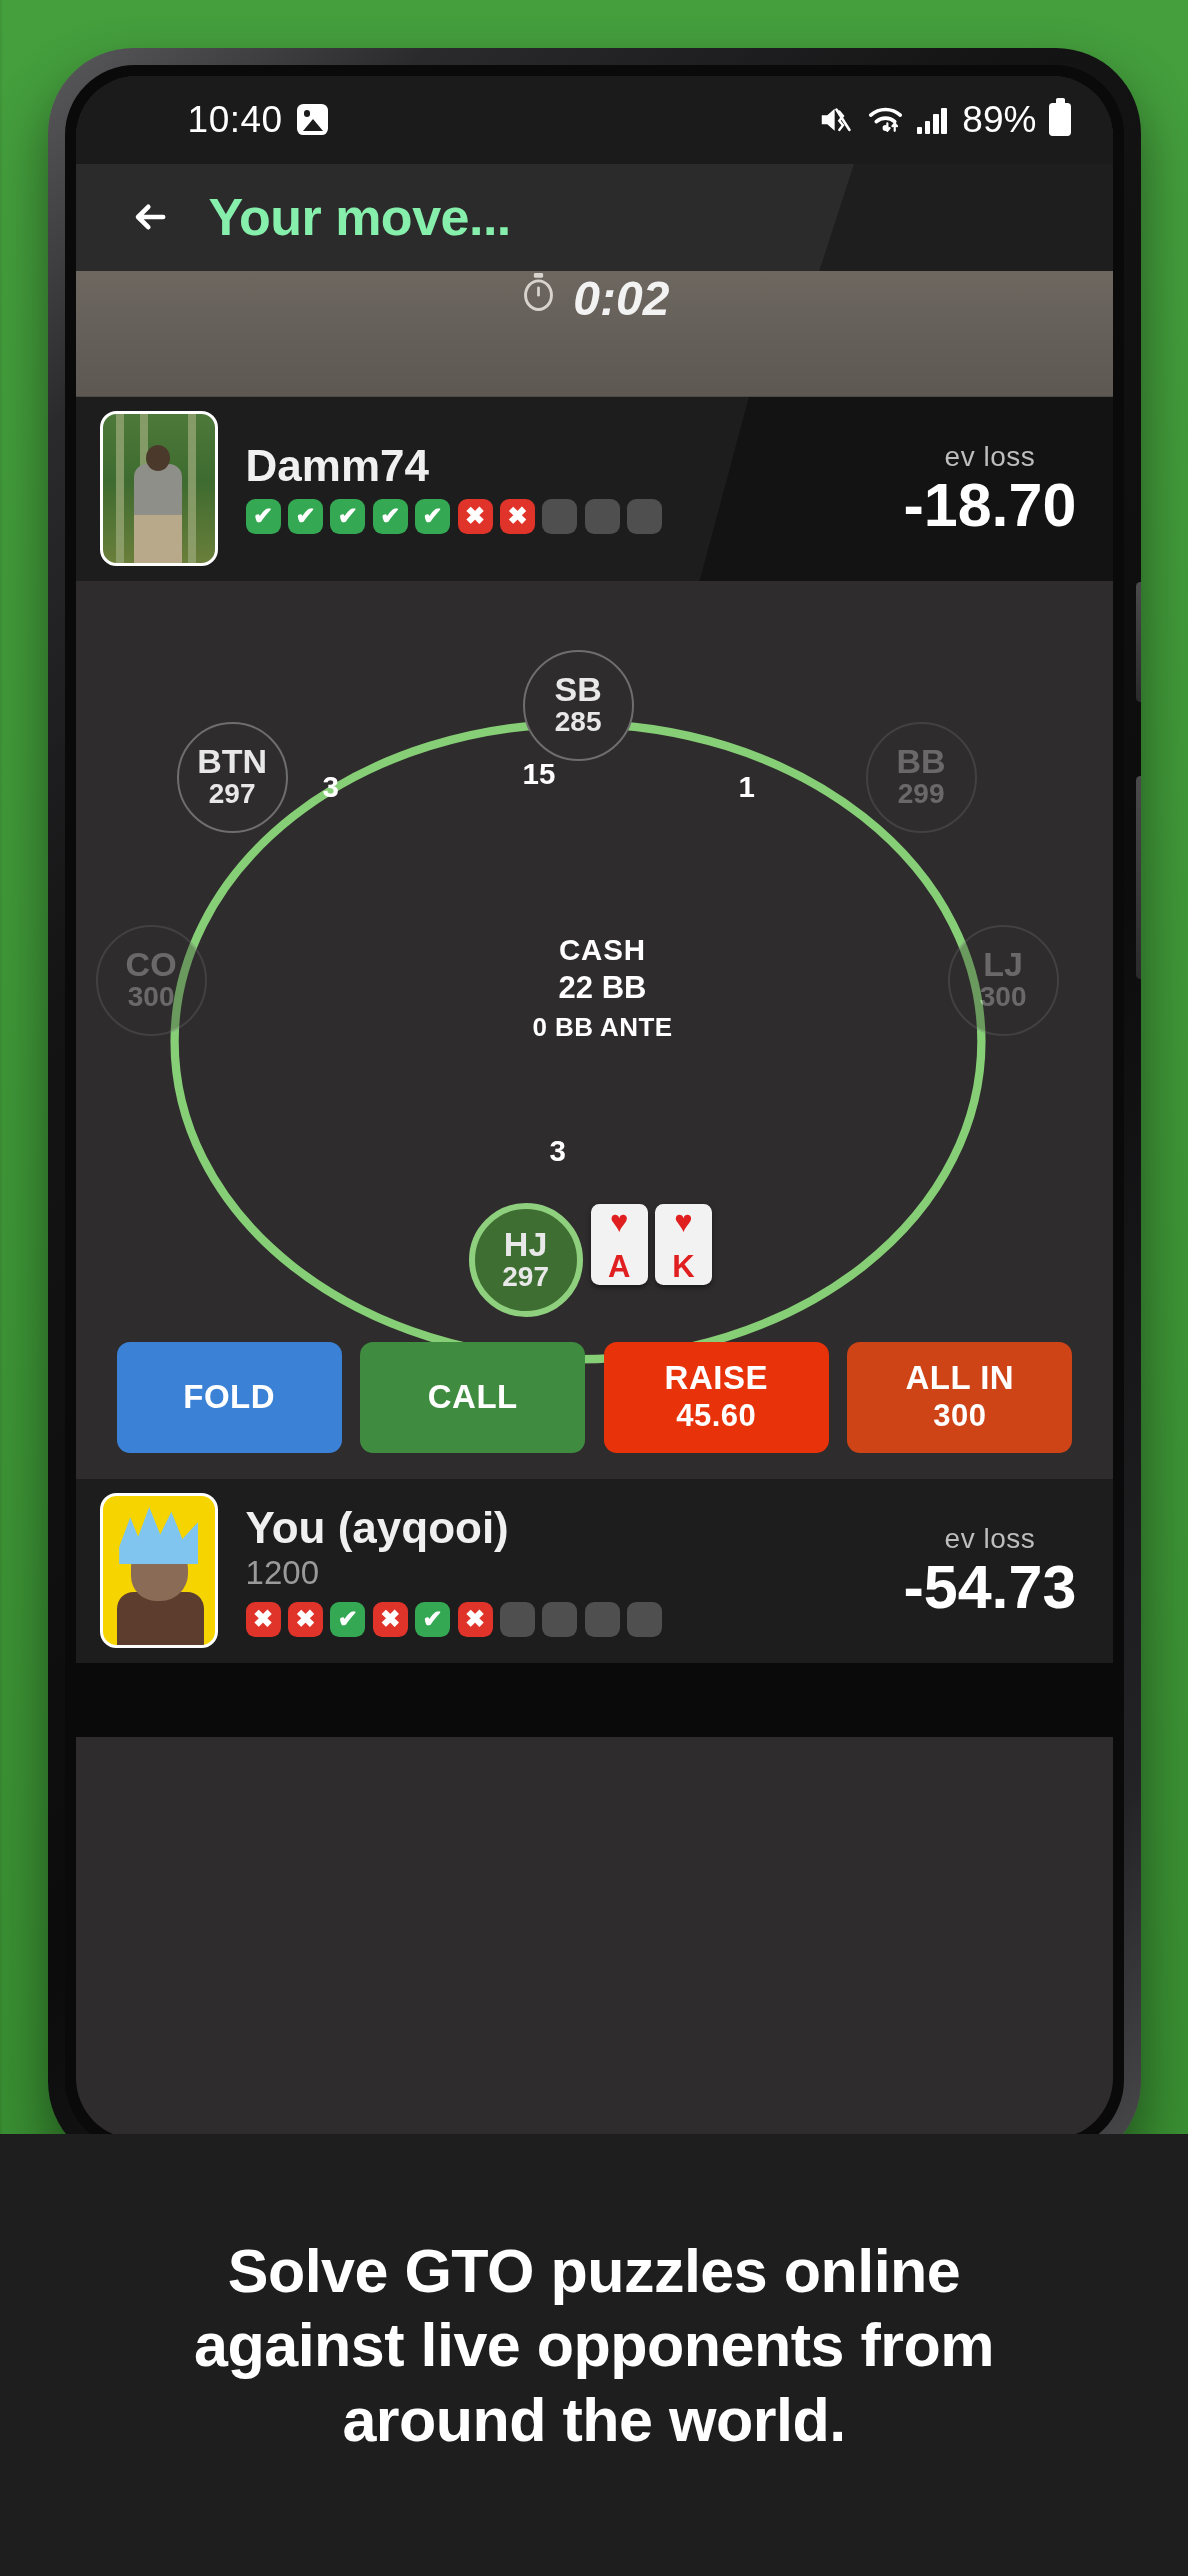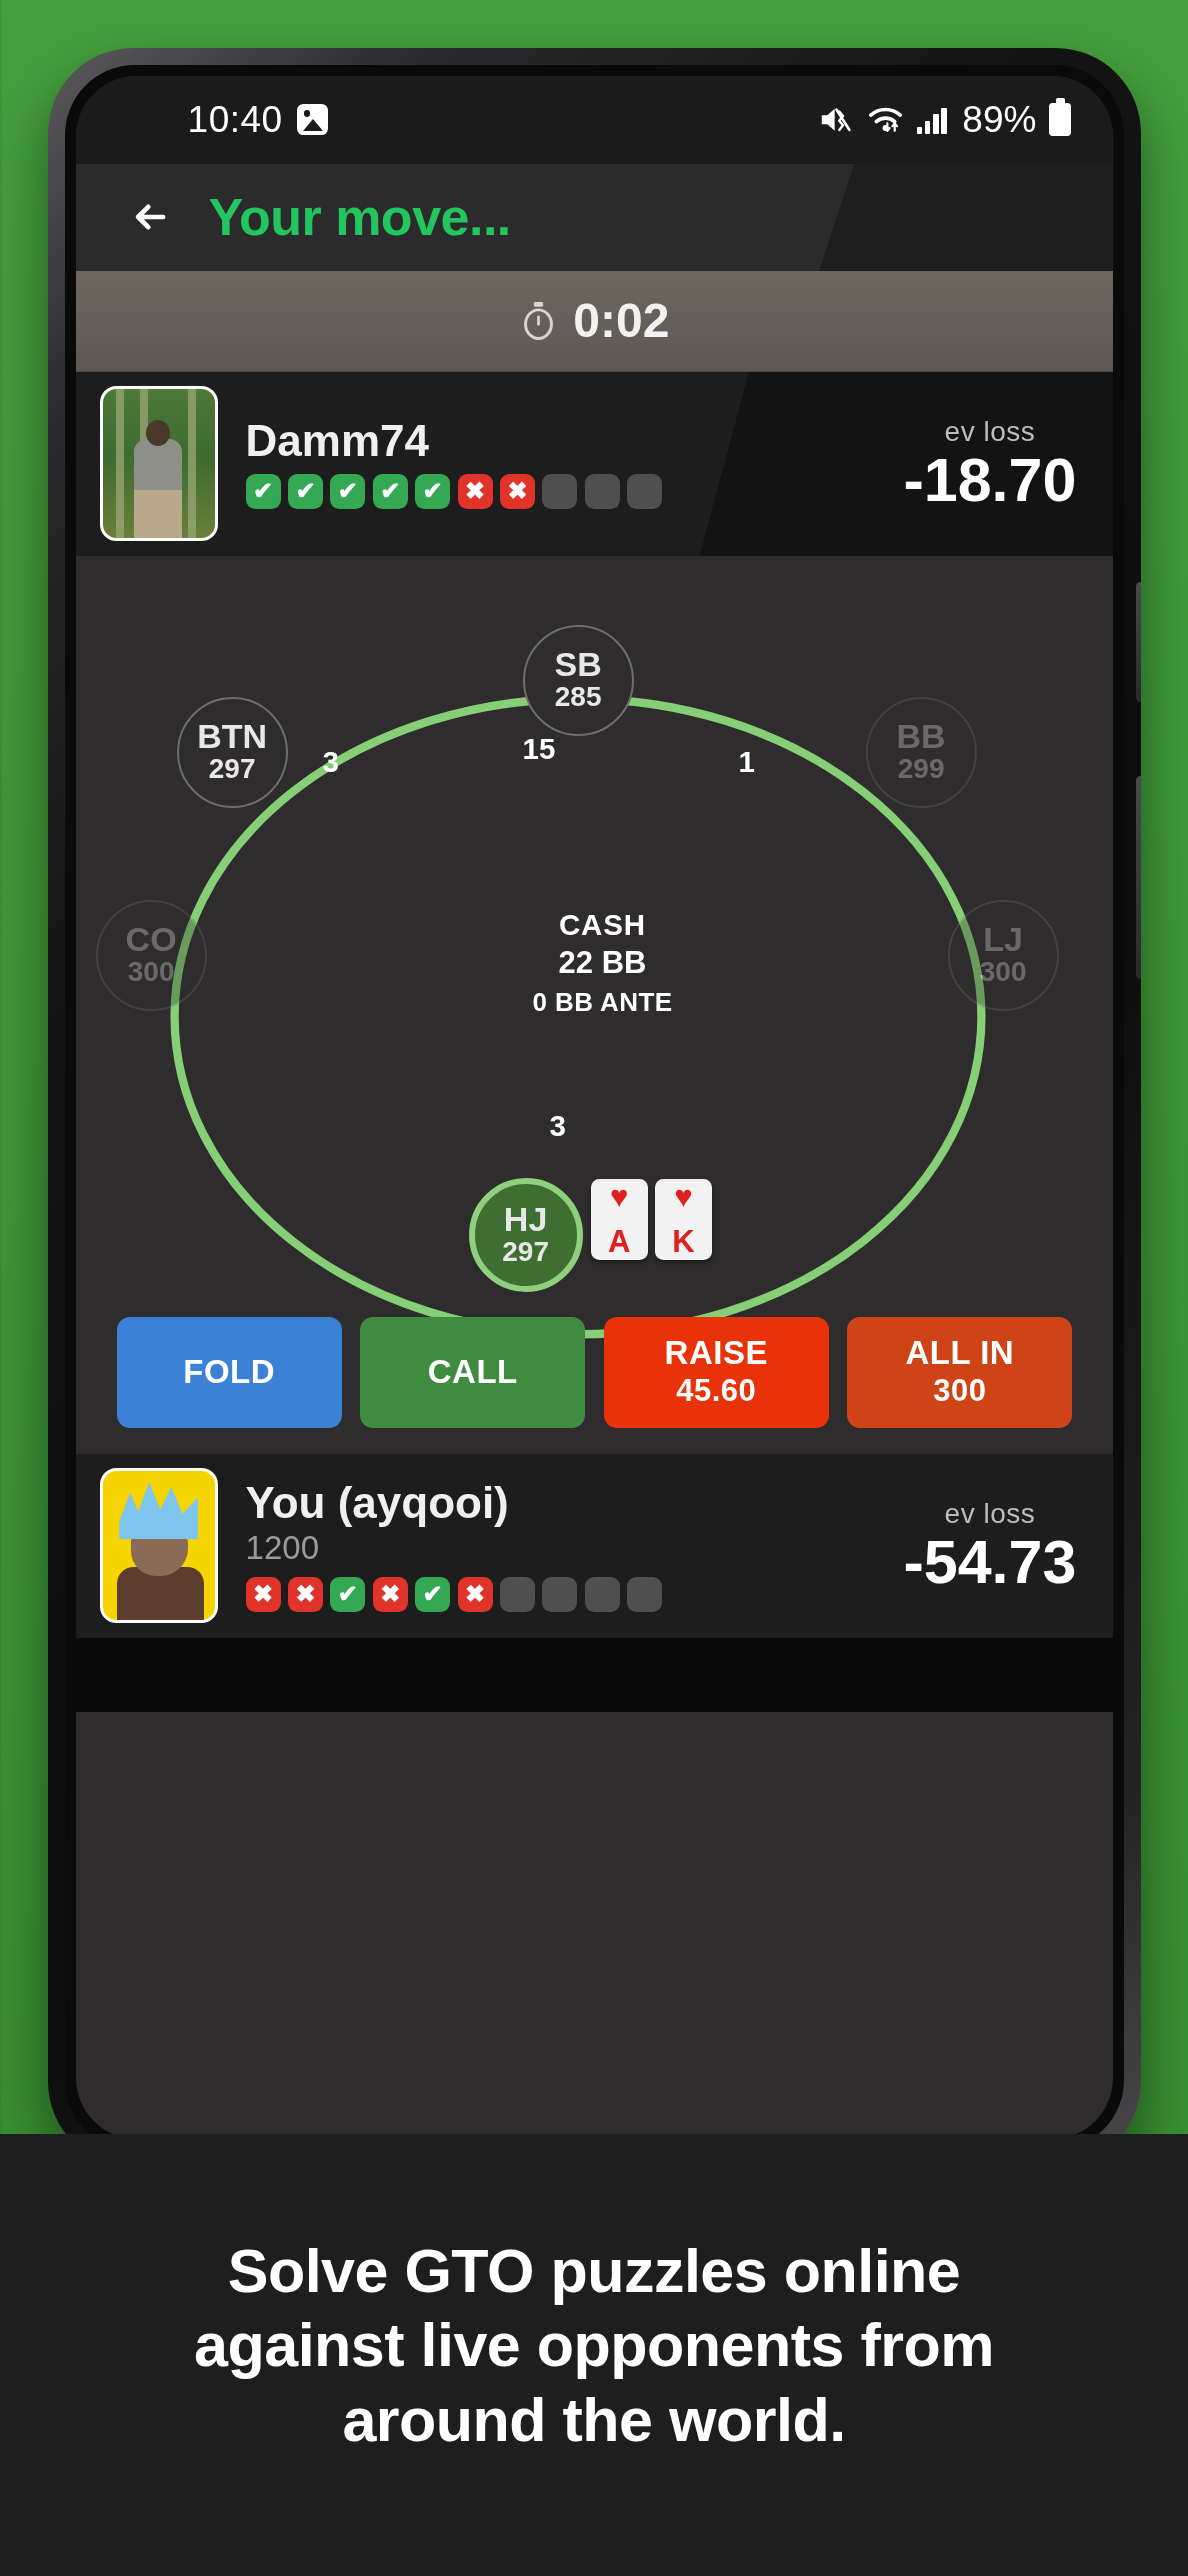--- a/index.html
+++ b/index.html
@@ -88,29 +88,30 @@
     position:relative; overflow:hidden;
   }
   #app-header:after{
     content:""; position:absolute; right:-111px; top:-55px;
     width:387px; height:276px; background:#1e1e1e;
     transform:rotate(18deg);
   }
   #back-arrow{ width:52px;height:52px; position:relative; flex:none; z-index:2; }
   #back-arrow svg{ display:block; }
   #page-title{
-    font-size:52px; font-weight:bold; color:#22c55e; letter-spacing:-0.5px; z-index:2;
+    font-size:52px; font-weight:bold; color:#86efac; letter-spacing:-0.5px; z-index:2;
   }
 
   
   #timer-bar{
-    height:101px;
+    height:126px;
     background:linear-gradient(180deg,#6d6760,#5d5852);
-    display:flex; align-items:center; justify-content:center; gap:16.6px;
+    display:flex; align-items:flex-start; justify-content:center; gap:16.6px;
     border-bottom:1.8px solid #4d4a46;
+    font-style:italic;
   }
   #stopwatch-icon{ width:37px;height:41px; position:relative; }
   #timer-value{ font-size:48px; font-weight:bold; color:#f2f2f2; }
 
   
   .player-panel{
     height:184px; background:#1d1d1d; display:flex; align-items:center;
     padding:0 37px 0 24px; position:relative; overflow:hidden;
   }
   .player-panel.opp:after{

